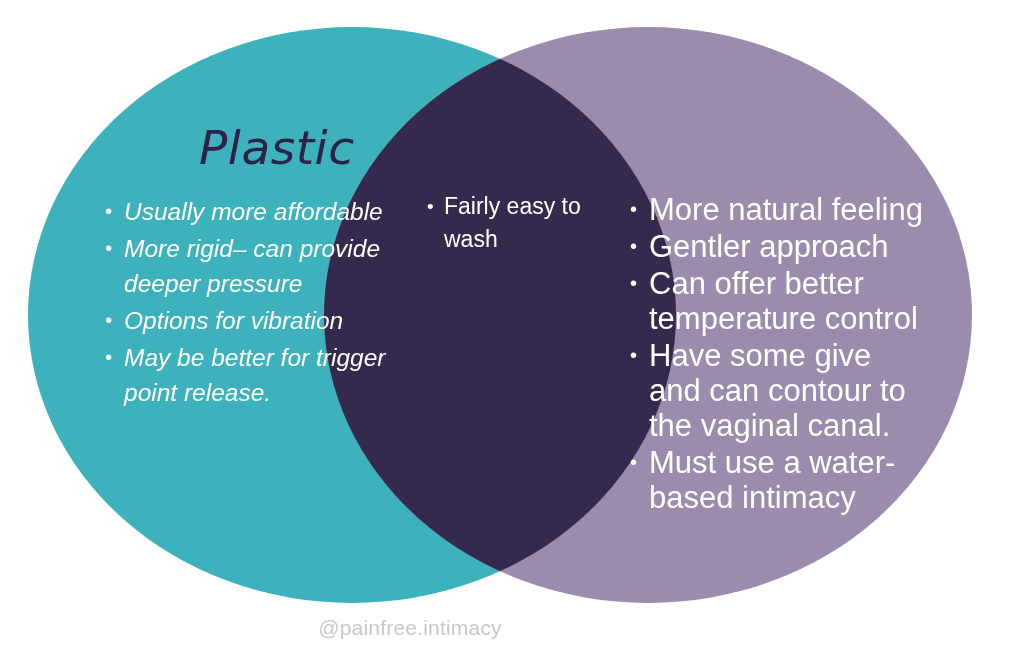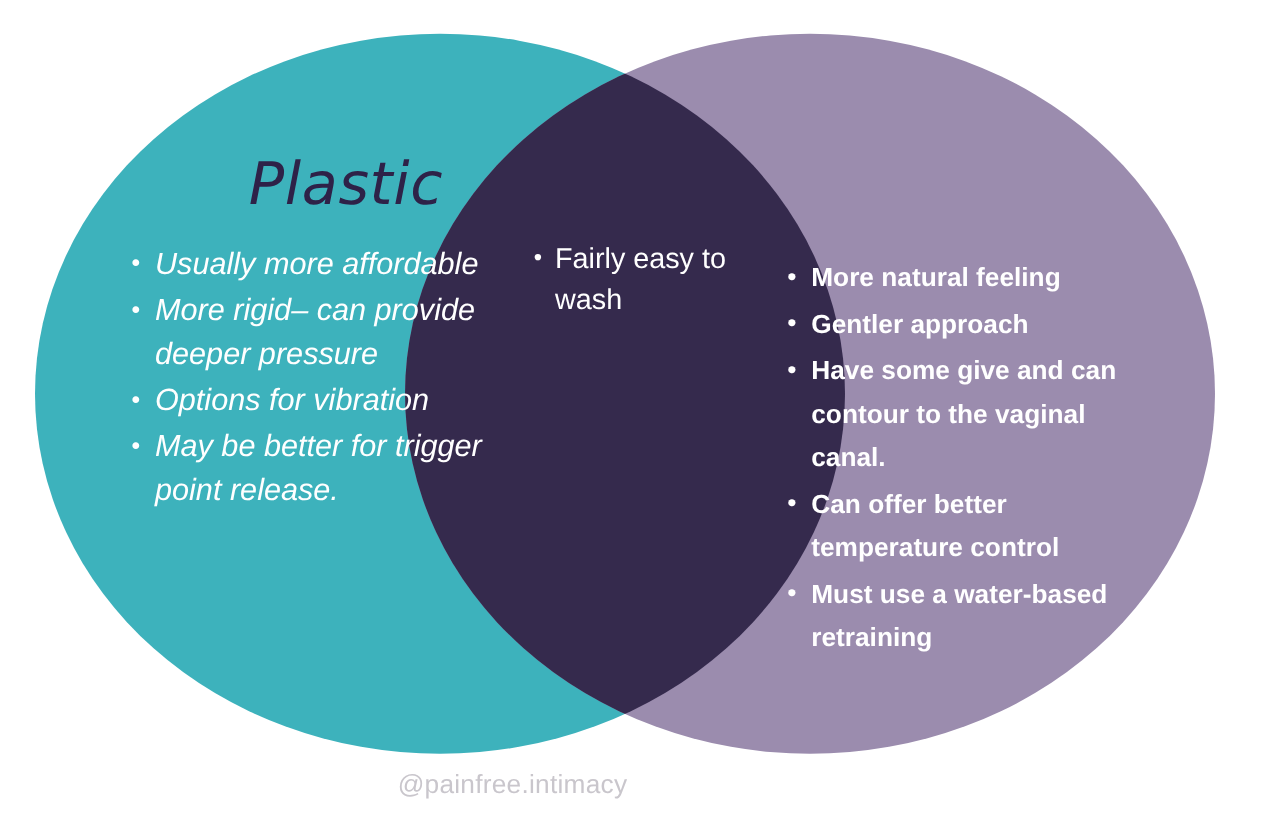--- a/index.html
+++ b/index.html
@@ -87,25 +87,24 @@
   }
   #list-shared li {
     padding-left: 19px;
   }
   #list-shared li::before {
     font-size: 19px;
   }
   
   #list-silicone {
     left: 628px;
-    top: 205px;
+    top: 192px;
     width: 300px;
-    font-size: 21px;
+    font-size: 31px;
     line-height: 35px;
-    font-weight: bold;
   }
 
   
   #watermark {
     position: absolute;
     left: 0;
     top: 616px;
     width: 820px;
     text-align: center;
     font-size: 21px;
@@ -141,20 +140,20 @@
     <li>May be better for trigger point release.</li>
   </ul>
 
   <ul class="bullet-list" id="list-shared">
     <li>Fairly easy to wash</li>
   </ul>
 
   <ul class="bullet-list" id="list-silicone">
     <li>More natural feeling</li>
     <li>Gentler approach</li>
+    <li>Can offer better temperature control</li>
     <li>Have some give and can contour to the vaginal canal.</li>
-    <li>Can offer better temperature control</li>
-    <li>Must use a water-based retraining</li>
+    <li>Must use a water-based intimacy</li>
   </ul>
 
   <div id="watermark">@painfree.intimacy</div>
 
 </div>
 
 </body></html>

